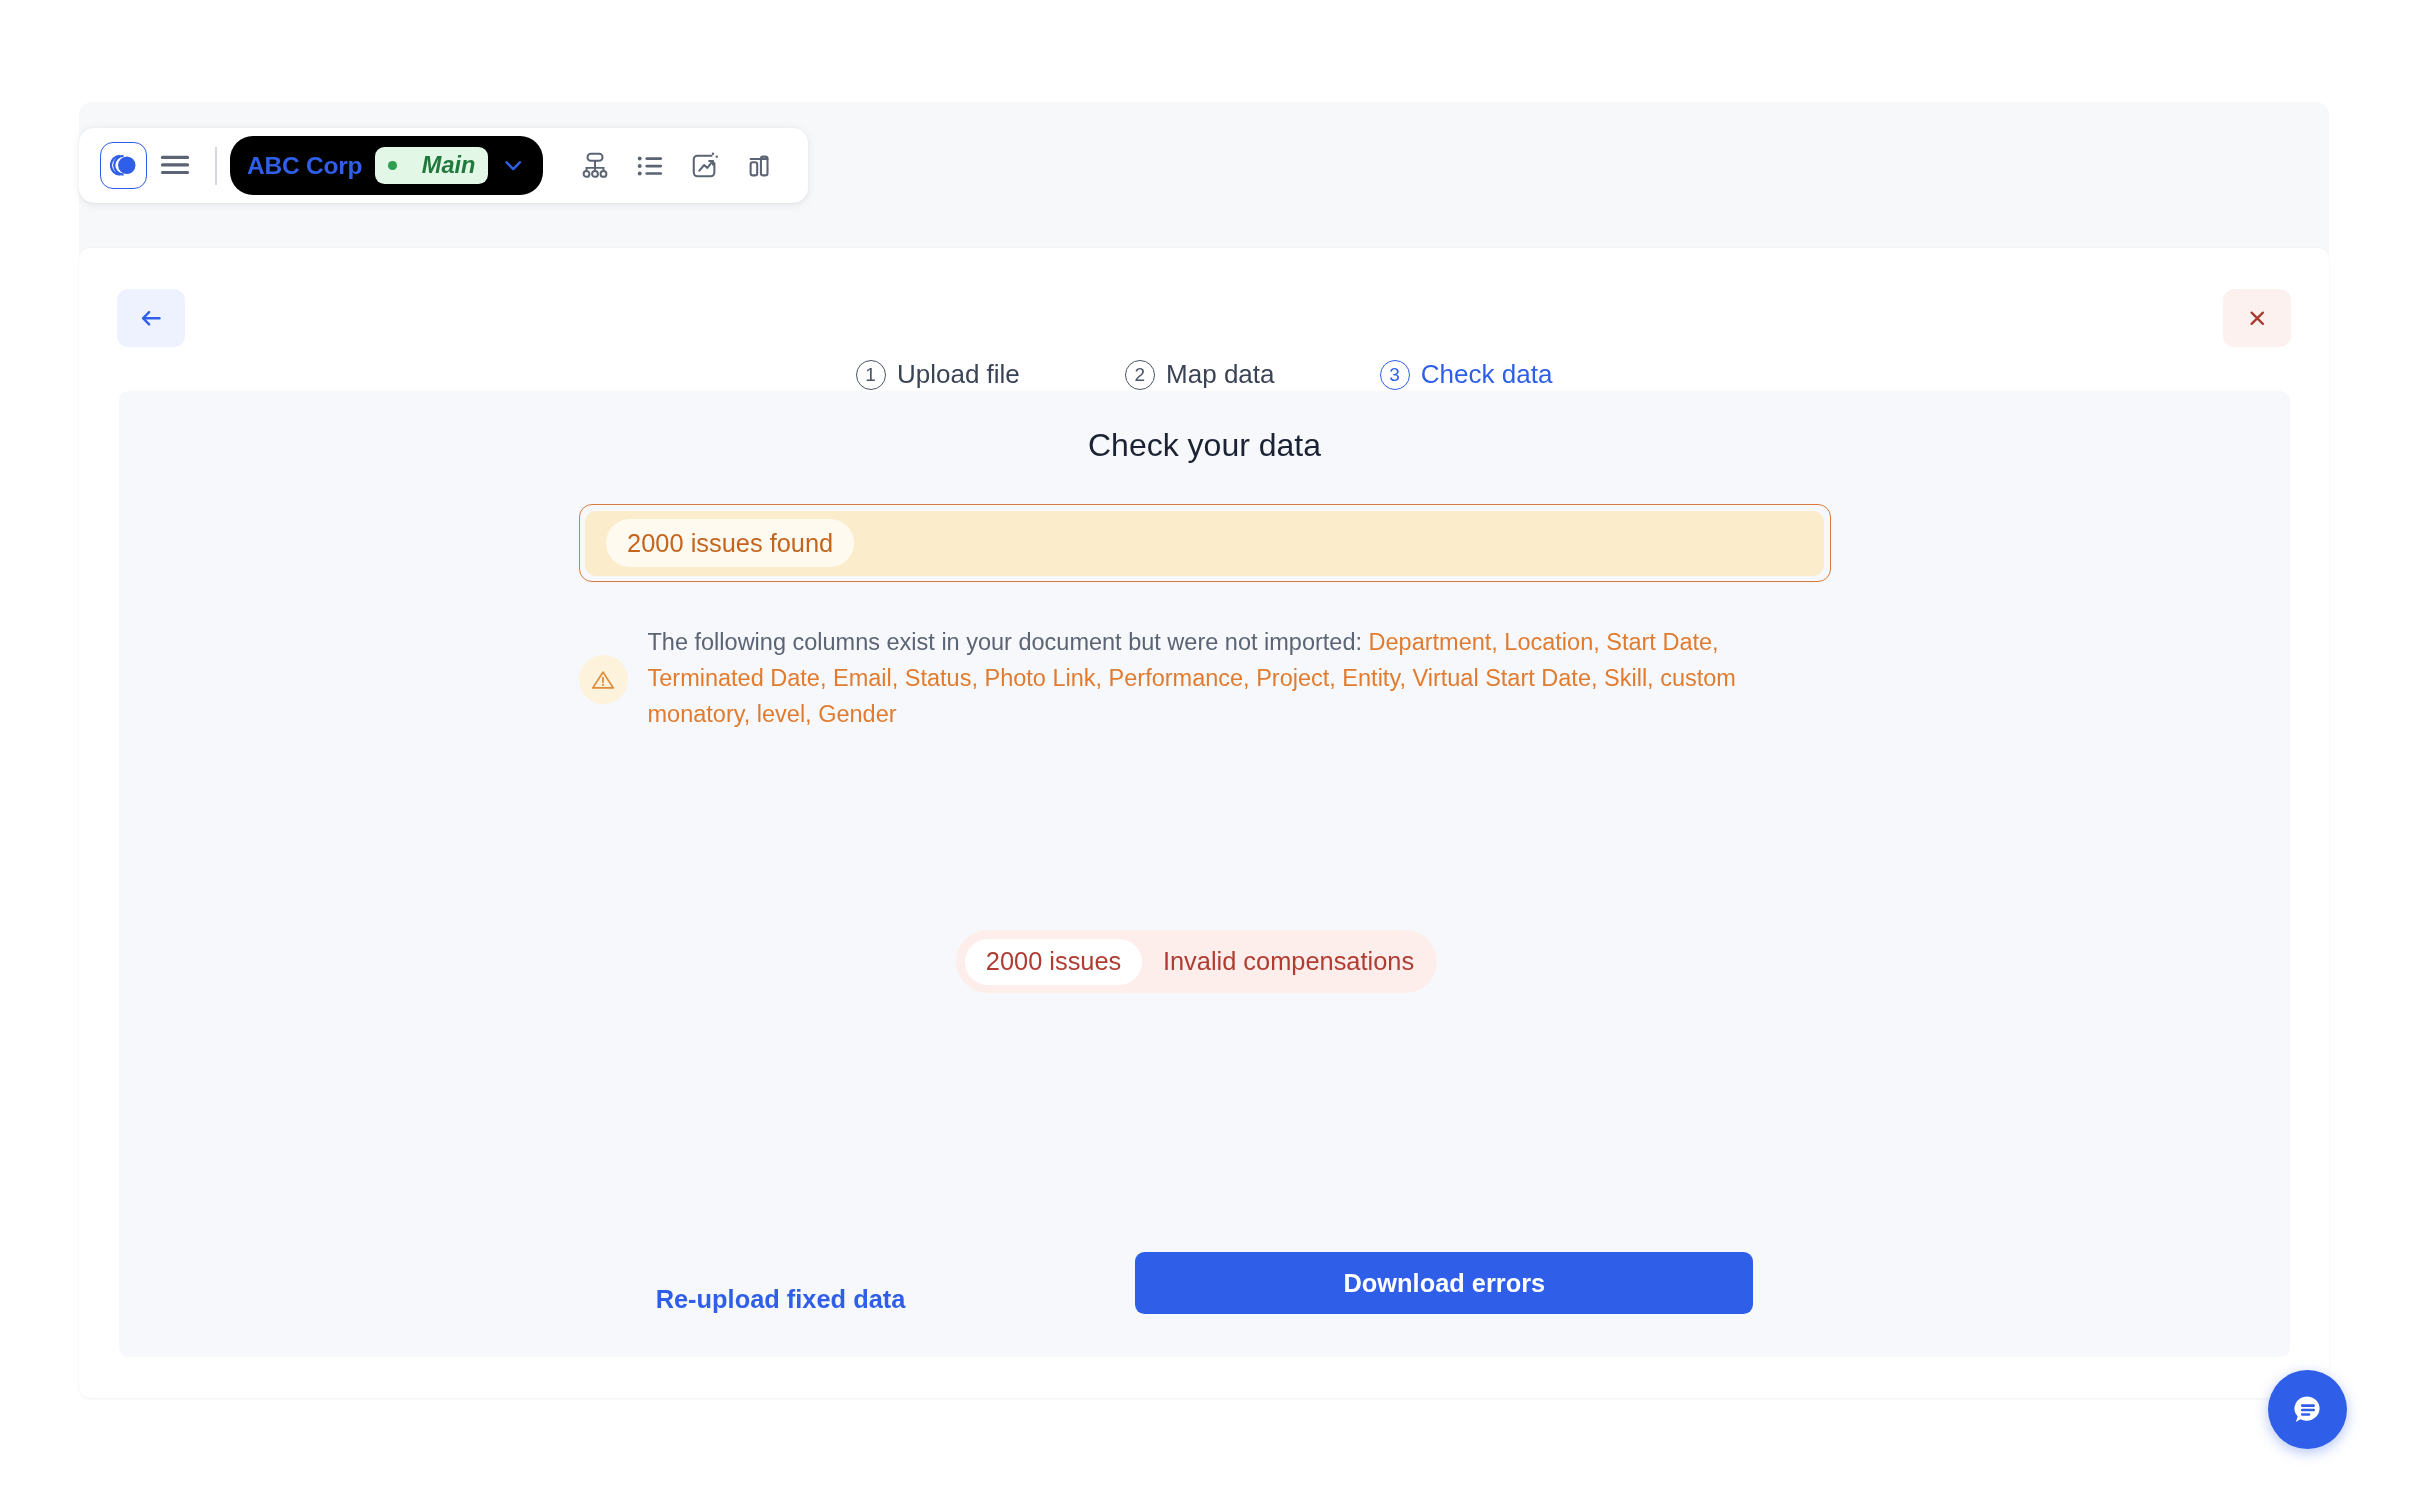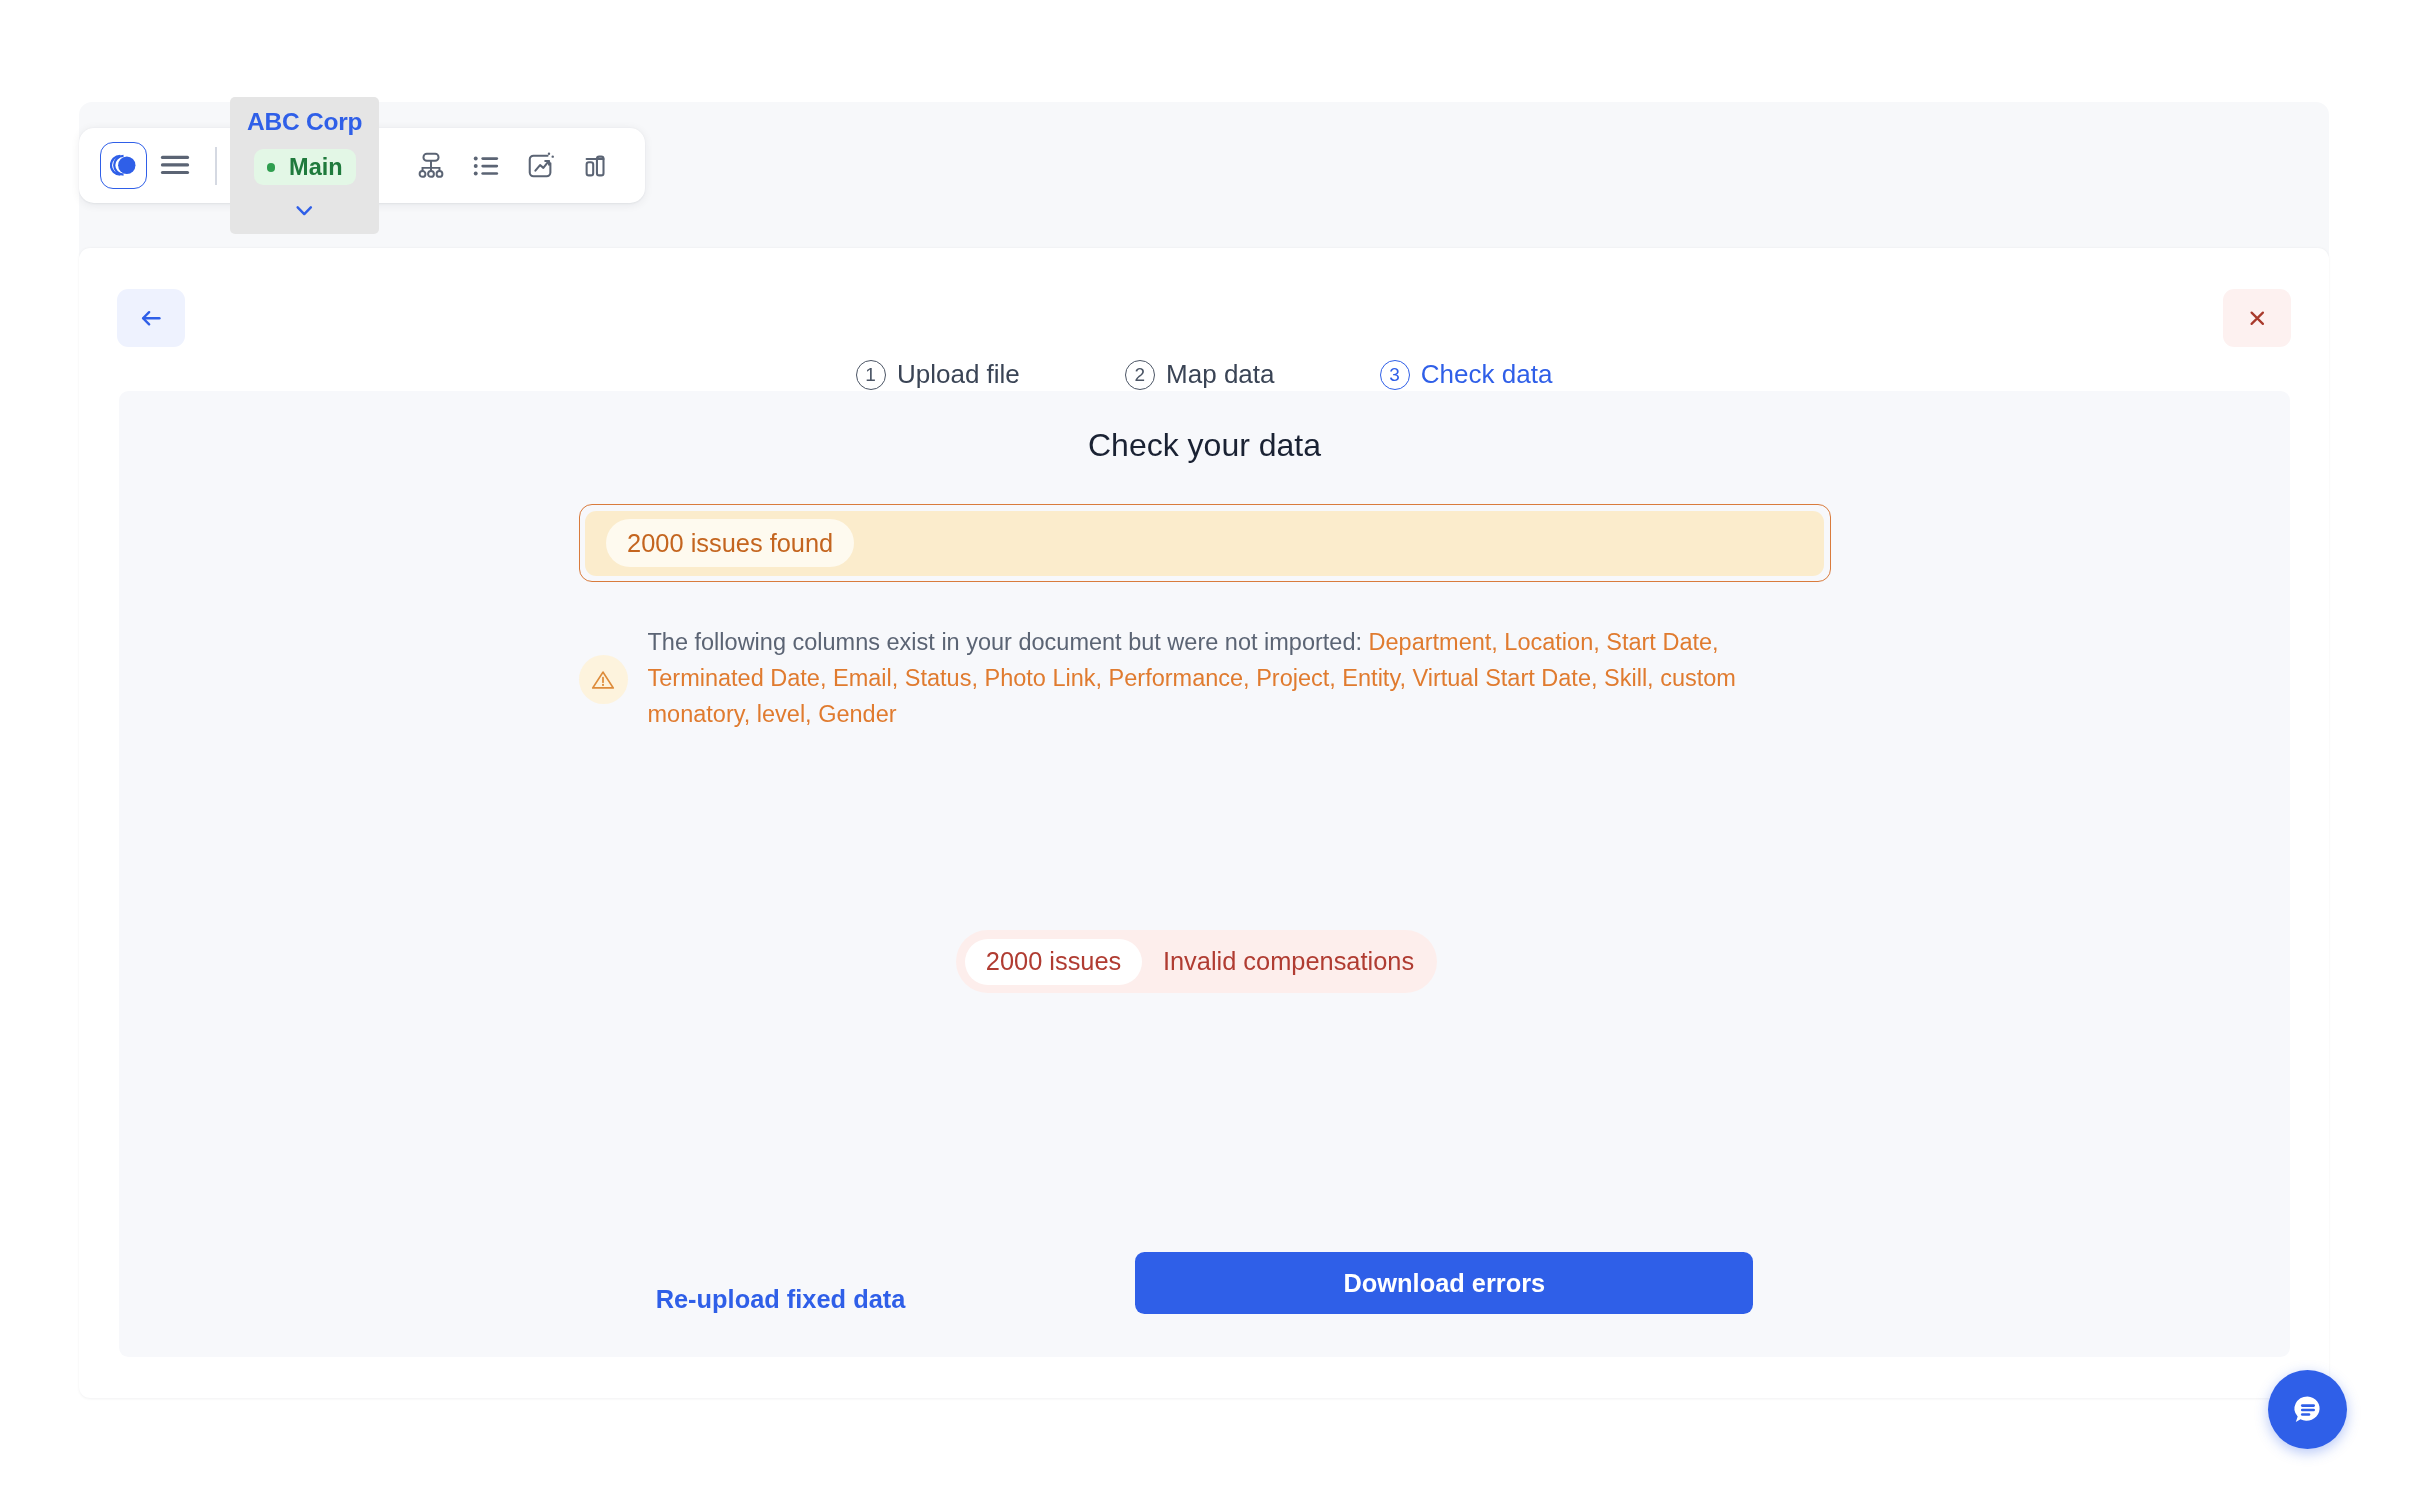--- a/index.html
+++ b/index.html
@@ -66,38 +66,38 @@
     width: 1.9px; height: 38px;
     background: #d5d9e2;
     margin: 0 13px;
     flex: none;
   }
 
   .org-pill {
     display: flex;
     align-items: center;
     gap: 13px;
-    background: #e5e5e5;
-    border-radius: 5px;
+    background: #000000;
+    border-radius: 23px;
     padding: 11.3px 17px;
     cursor: pointer;
     margin-right: 24.5px;
-    flex-direction: column;
   }
   .org-name {
     color: #2f5fe8;
     font-size: 24.5px;
     font-weight: 700;
     letter-spacing: -0.2px;
   }
   .branch-badge {
-    display: flex; align-items: center; gap: 14px;
+    display: flex; align-items: center; gap: 25px;
     background: #e3f7e6;
     border-radius: 9.4px;
     padding: 4.7px 13px;
+    font-style: italic;
   }
   .branch-dot { width: 8.5px; height: 8.5px; border-radius: 50%; background: #2f9e4f; flex:none; }
   .branch-label { color: #1f7a3c; font-size: 23.5px; font-weight: 700; }
 
   
   .modal {
     position: absolute;
     left: 79px; top: 248px;
     width: 2250px; height: 1150px;
     background: #ffffff;

